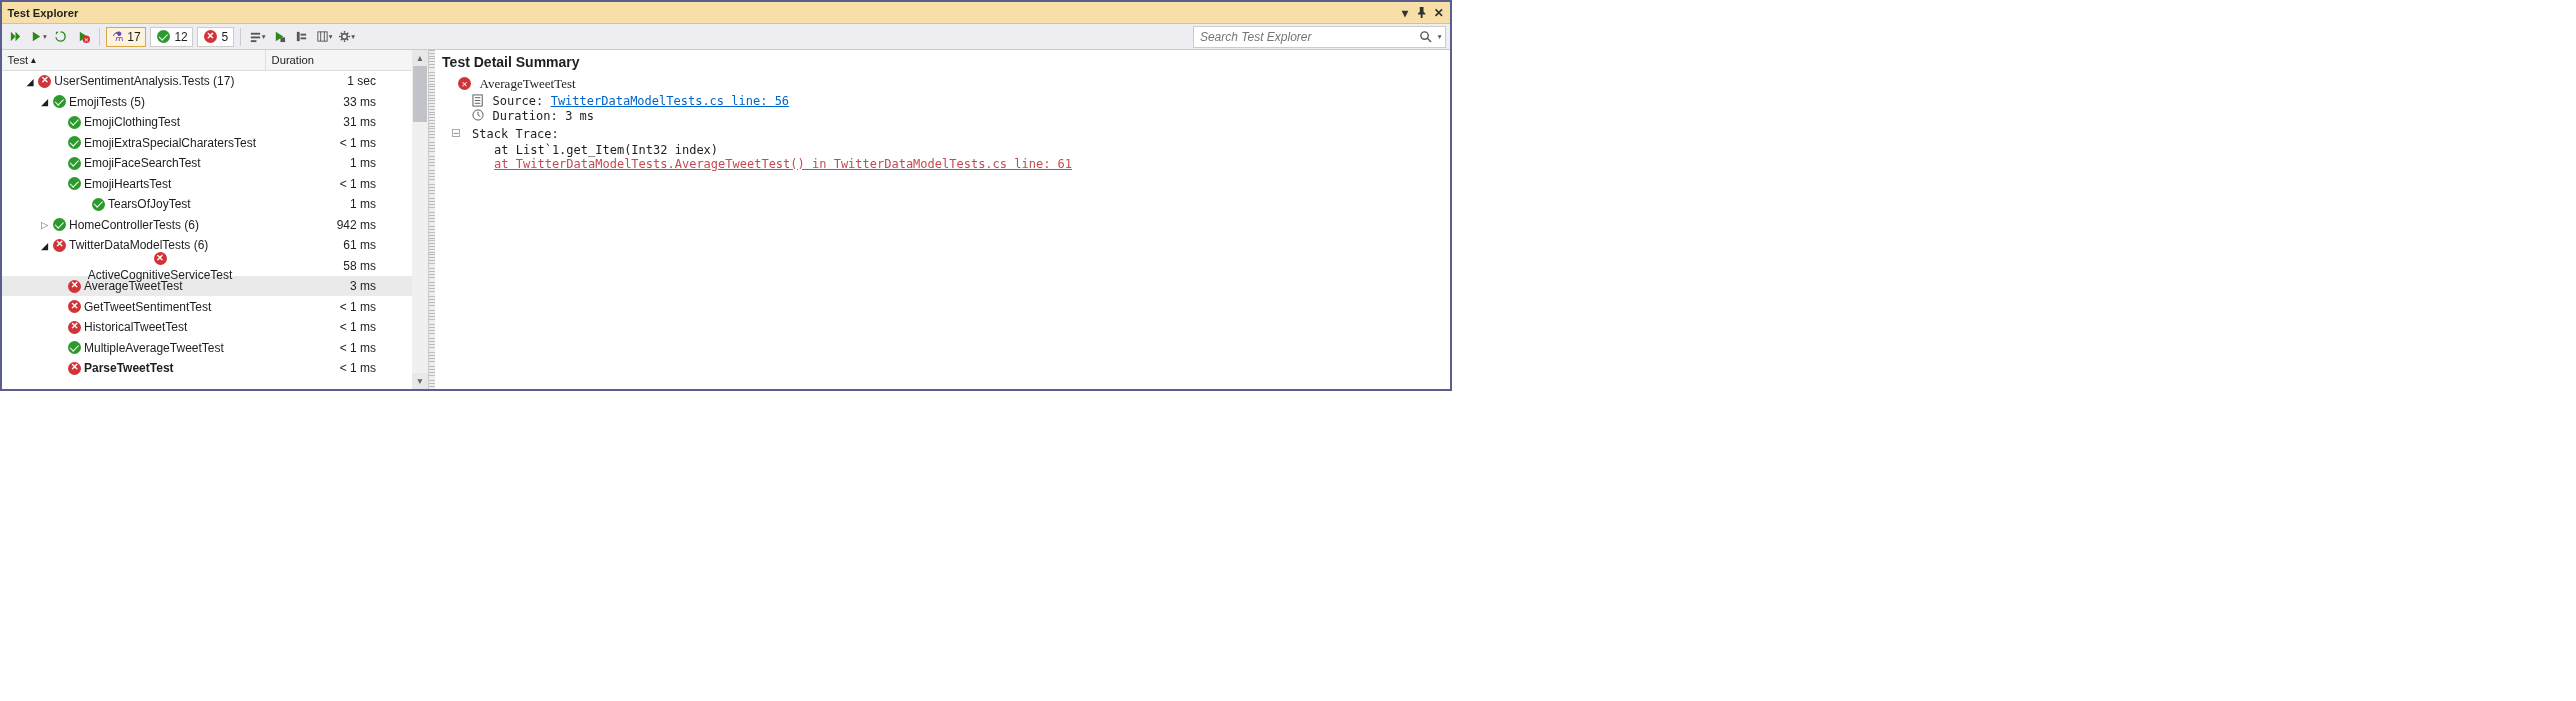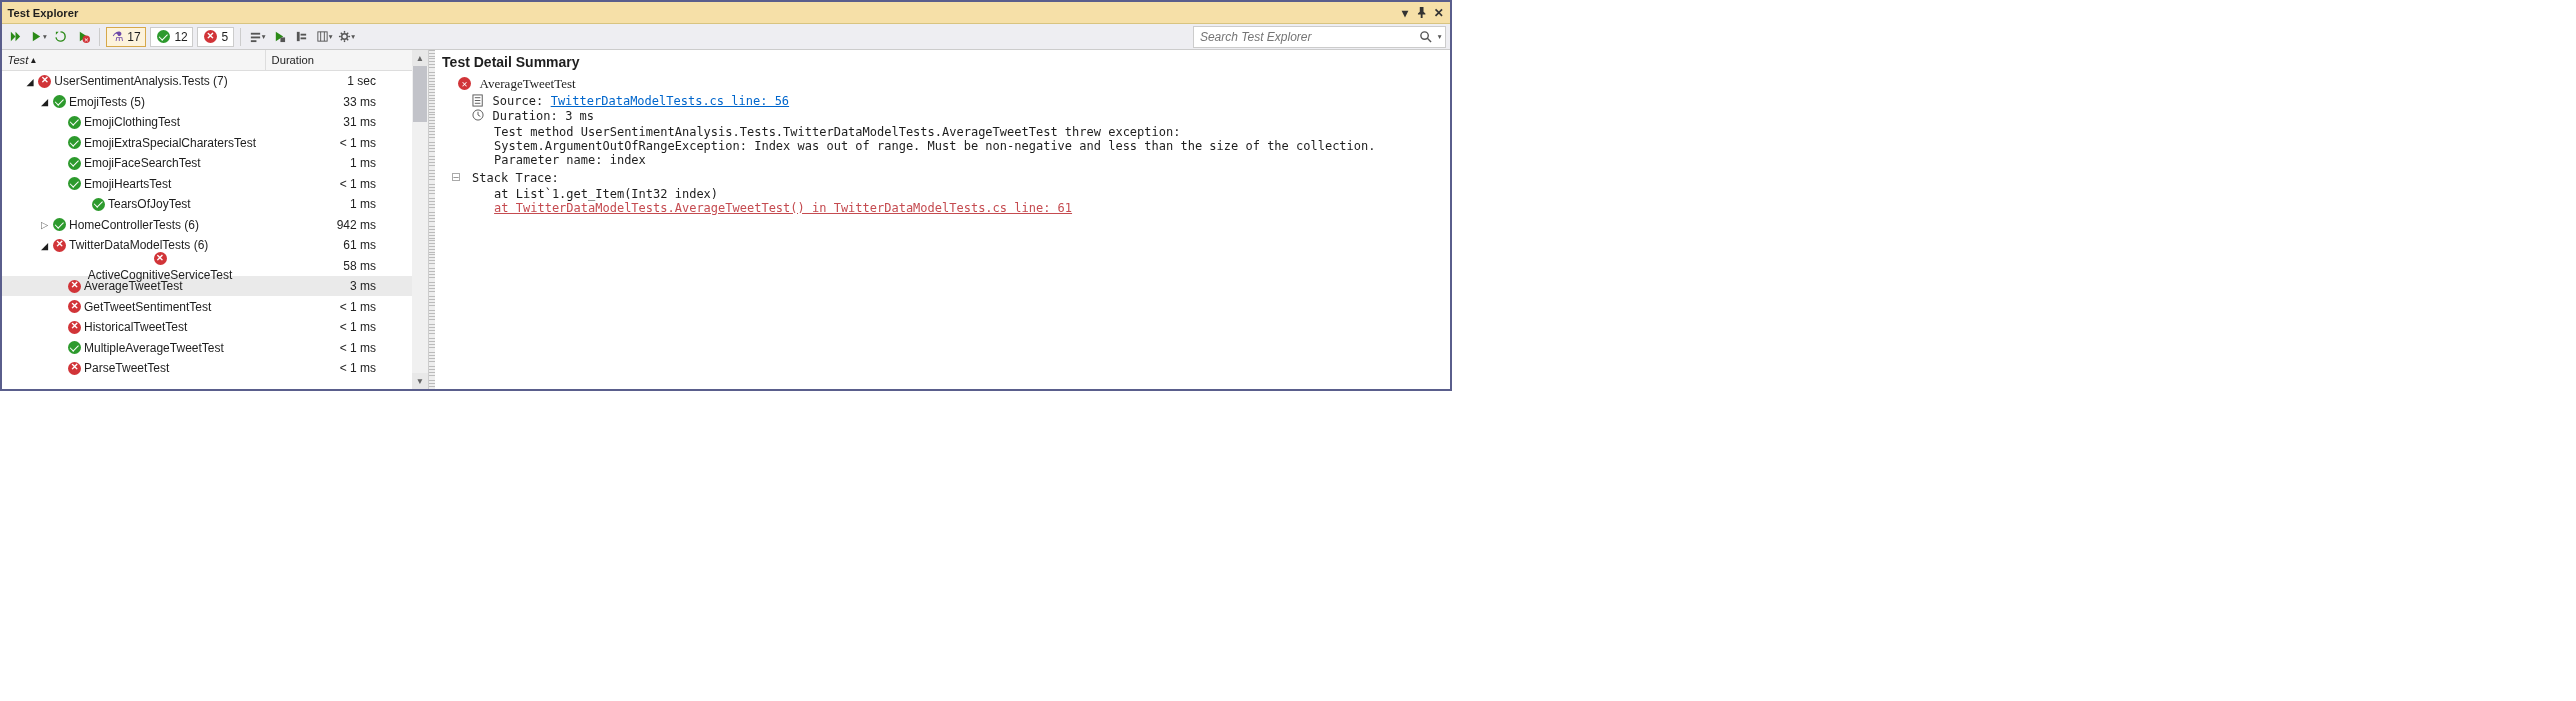--- a/index.html
+++ b/index.html
@@ -15,21 +15,21 @@
   .sep { width: 0.9px; height: 18.6px; background: #ccc; margin: 0 3.7px; }
   .filter { display: flex; align-items: center; height: 20.5px; border: 0.9px solid #ccc; background: #fff; margin: 0 0.9px; padding: 0 4.7px; gap: 3.7px; cursor: pointer; }
   .filter.active { background: #fdf3dc; border-color: #d6a84a; }
   .count { font-size: 12px; }
   .searchbox { margin-left: auto; display: flex; align-items: center; border: 0.9px solid #ccc; background: #fff; height: 22.4px; width: 253px; }
   .searchbox input { border: none; outline: none; flex: 1; padding: 0 5.6px; font-size: 12px; font-style: italic; color: #ec4899; background: transparent; }
   .searchbox .sicon { width: 18.6px; text-align: center; color: #555; }
   .main { display: flex; height: calc(100% - 48px); }
   .treewrap { width: 427px; display: flex; flex-direction: column; border-right: 0.9px solid #ccc; position: relative; }
   .treeheader { display: flex; height: 20.5px; background: #f5f5f5; border-bottom: 0.9px solid #ddd; font-size: 11.2px; }
-  .th-test { width: 264px; padding-left: 5.6px; display: flex; align-items: center; gap: 1px; border-right: 0.9px solid #ddd; font-style: italic; }
+  .th-test { width: 264px; padding-left: 5.6px; display: flex; align-items: center; gap: 1px; border-right: 0.9px solid #ddd; }
   .th-dur { flex: 1; padding-left: 5.6px; display: flex; align-items: center; }
   .treebody { flex: 1; overflow-y: auto; position: relative; }
   .scrollbar { position: absolute; right: 0; top: 0; bottom: 0; width: 16px; background: #f0f0f0; }
   .scroll-up, .scroll-down { height: 16px; background: #e8e8e8; display:flex; align-items:center; justify-content:center; color:#666; font-size:8.4px;}
   .scroll-thumb { position: absolute; top: 16px; width: 14px; left: 0.9px; height: 56px; background: #c2c3c9; }
   .row { display: flex; align-items: center; height: 20.5px; cursor: pointer; }
   .row.selected { background: #eaeaea; }
   .row .namecol { width: 264px; display: flex; align-items: center; gap: 1.9px; overflow: hidden; white-space: nowrap; }
   .row .durcol { flex: 1; text-align: right; padding-right: 52px; color: #222; }
   .caret { width: 11.2px; display: inline-flex; justify-content: center; color: #666; font-size: 9.3px; }
@@ -184,21 +184,21 @@
         <span>Duration</span>
       </div>
     </div>
     <div class="treebody" id="treebody">
         <div class="row">
           <div class="namecol" style="padding-left: 22.4px;">
             <span class="caret caretb">◢</span>
             <span class="ico">
               <span class="fail"></span>
             </span>
-            <span> UserSentimentAnalysis.Tests  (7)</span>
+            <span> UserSentimentAnalysis.Tests  (17)</span>
           </div>
           <div class="durcol">1 sec</div>
         </div>
         <div class="row">
           <div class="namecol" style="padding-left: 37px;">
             <span class="caret caretb">◢</span>
             <span class="ico">
               <span class="pass"></span>
             </span>
             <span> EmojiTests  (5)</span>
@@ -319,21 +319,21 @@
           <div class="namecol" style="padding-left: 52px;">
             <span class="caret"></span>
             <span class="ico">
               <span class="pass"></span>
             </span>
             <span> MultipleAverageTweetTest</span>
           </div>
           <div class="durcol">&lt; 1 ms</div>
         </div>
         <div class="row">
-          <div class="namecol" style="padding-left: 52px;">
+          <div class="namecol" style="padding-left: 52px; font-weight: bold;">
             <span class="caret"></span>
             <span class="ico">
               <span class="fail"></span>
             </span>
             <span> ParseTweetTest</span>
           </div>
           <div class="durcol">&lt; 1 ms</div>
         </div>
       </div>
     <div class="scrollbar">
@@ -371,23 +371,20 @@
             <circle cx="6.5" cy="6.5" r="5.5" fill="none" stroke="#555"></circle>
             <line x1="6.5" y1="6.5" x2="6.5" y2="3" stroke="#555"></line>
             <line x1="6.5" y1="6.5" x2="9" y2="8" stroke="#555"></line>
           </svg>
       </span>
       <span class="lab">Duration:</span>
       <span>3 ms</span>
     </div>
 
     <div style="position:relative;">
-      <div id="msgbody" class="msgbody">Test method UserSentimentAnalysis.Tests.TwitterDataModelTests.AverageTweetTest threw exception:
-System.ArgumentOutOfRangeException: Index was out of range. Must be non-negative and less than the size of the collection.
-Parameter name: index</div>
       <div class="stack" style="position:relative;">
         <span style="position:absolute;left:-20.5px;top:1.9px;color:#888;font-size:10.2px;border:0.9px solid #aaa;width:8.4px;height:8.4px;line-height:7.5px;text-align:center;">−</span>
         <span>Stack Trace:</span>
       </div>
       <div id="stackbody" class="stackbody">
           <div>at List`1.get_Item(Int32 index)</div>
           <div><a href="#" class="stacklink">at TwitterDataModelTests.AverageTweetTest() in TwitterDataModelTests.cs line: 61</a></div>
         </div>
     </div>
   </div>

